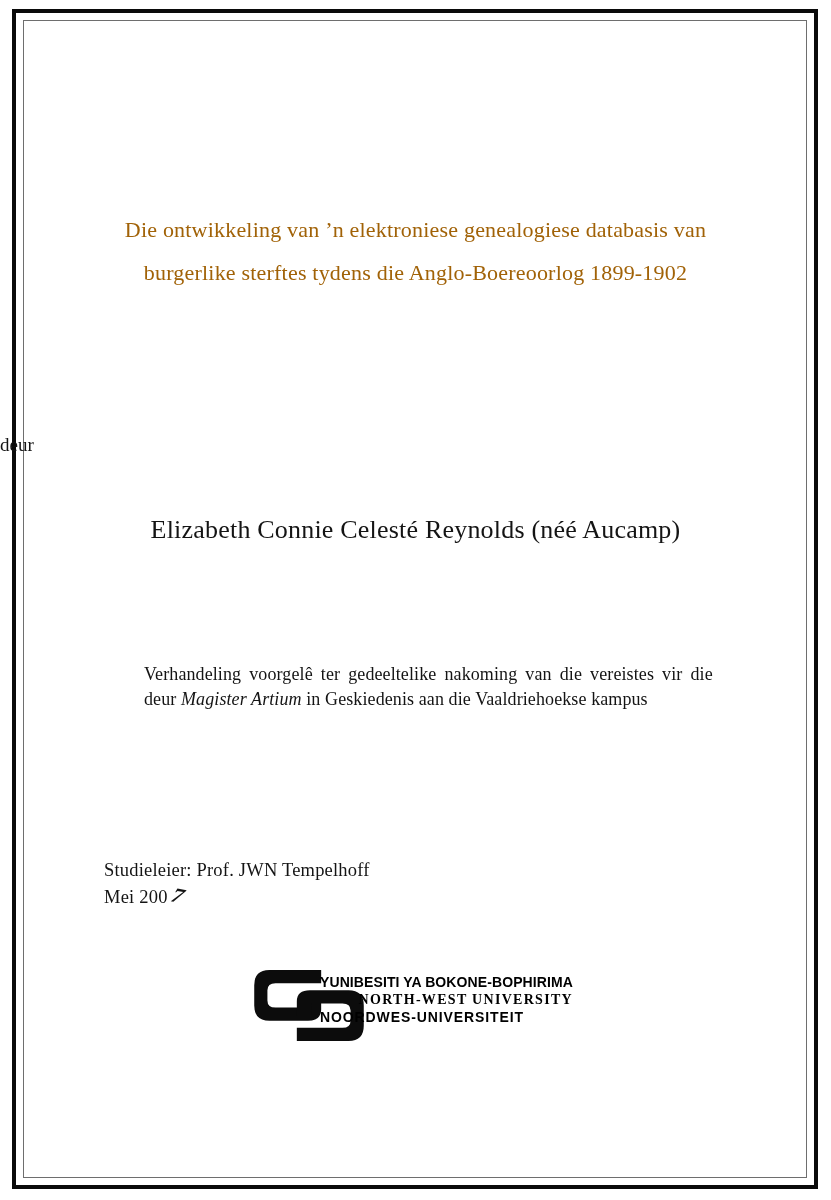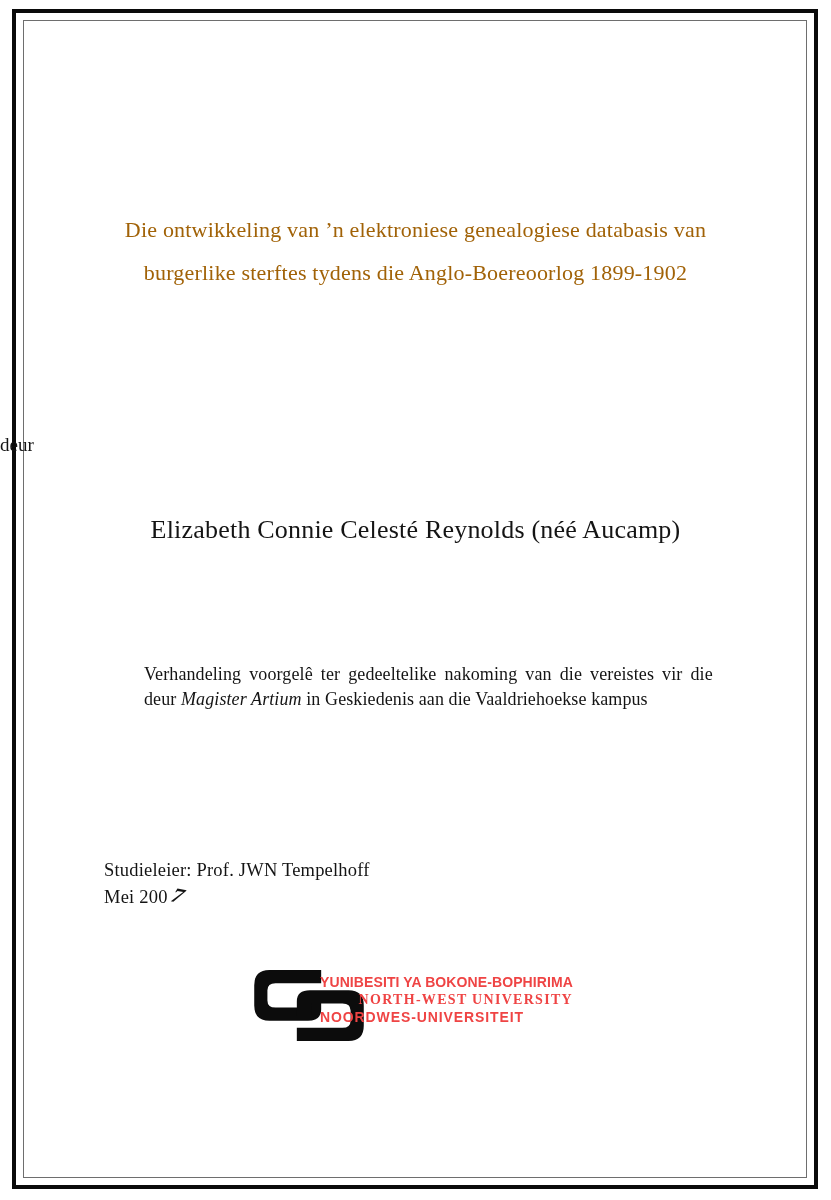--- a/index.html
+++ b/index.html
@@ -89,21 +89,21 @@
     width: 110px; height: 71px;
   }
   .logo-text {
     position: absolute;
     top: 974px; left: 320px;
     width: 253px;
     font-family: "Liberation Sans", "DejaVu Sans", sans-serif;
     font-size: 14px;
     font-weight: 700;
     line-height: 17.3px;
-    color: #ef4444;
+    color: #000000;
     white-space: nowrap;
   }
   .logo-text .l1 { letter-spacing: 0.1px; }
   .logo-text .l2 { text-align: right; letter-spacing: 1.3px; font-family: Liberation Serif, serif; }
   .logo-text .l3 { text-align: left; letter-spacing: 0.9px; }
 </style>
 </head>
 <body>
 
 <div class="frame-outer">

